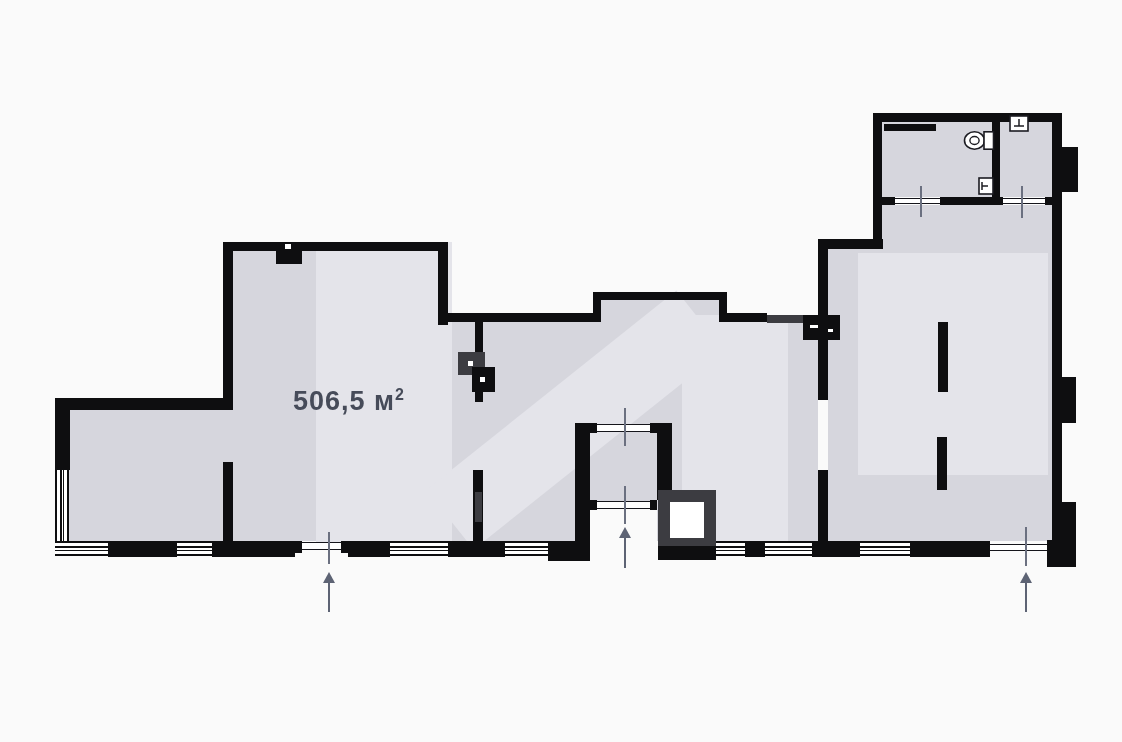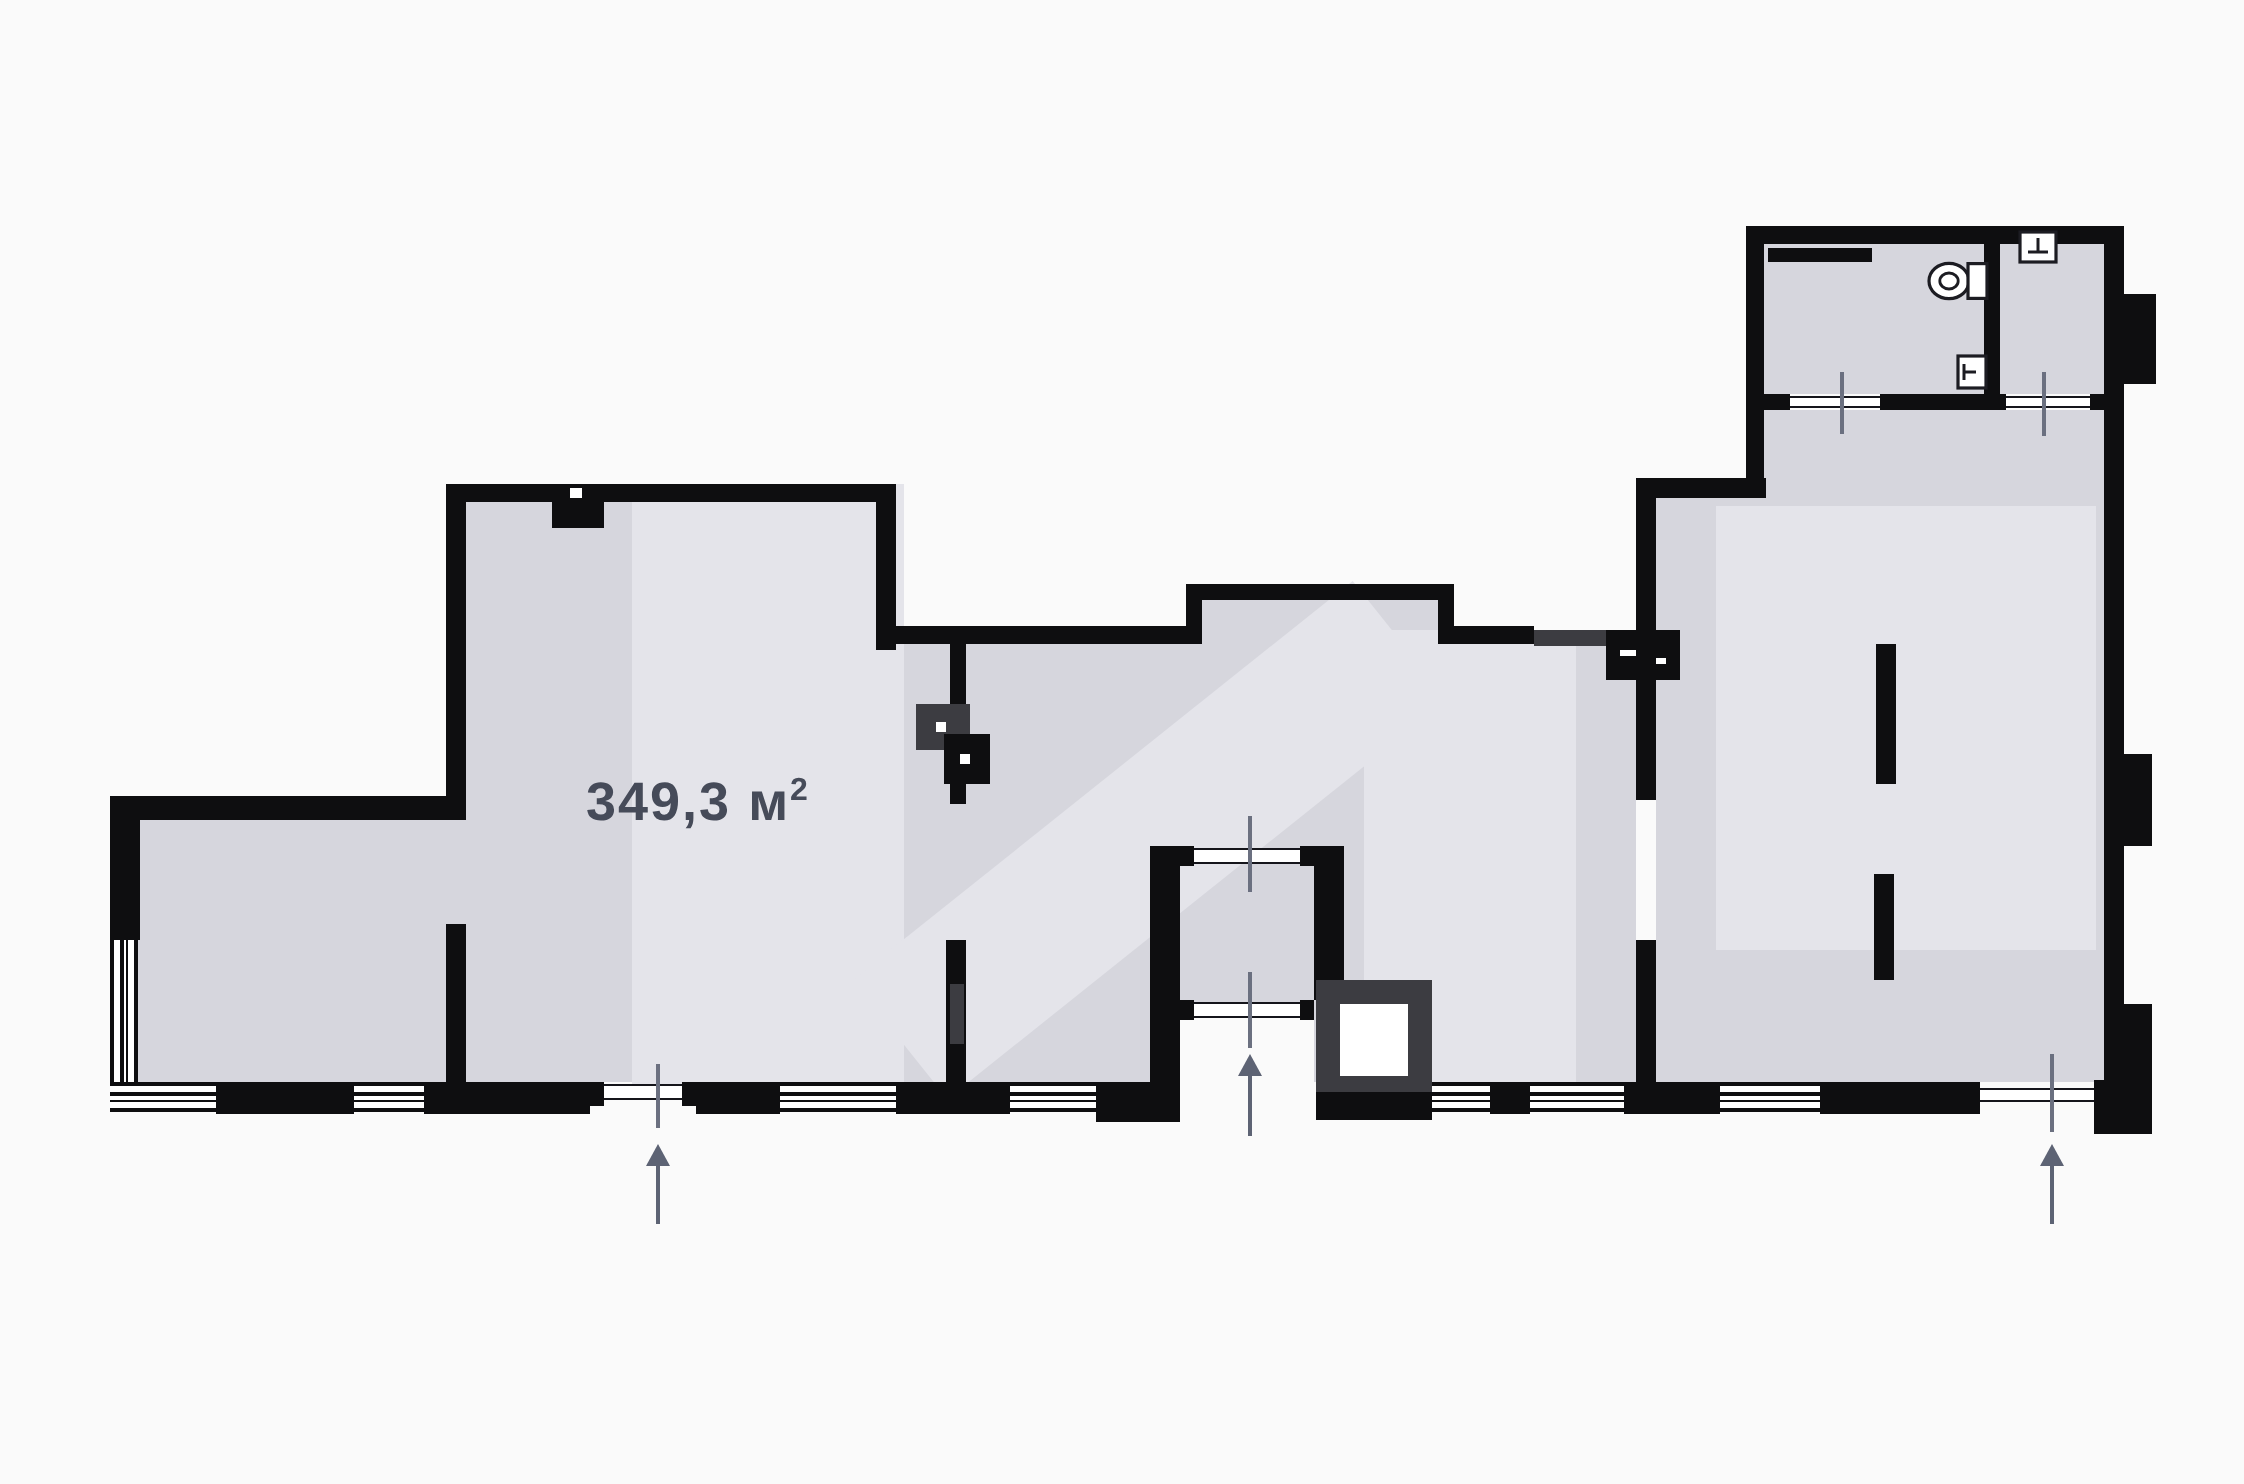--- a/index.html
+++ b/index.html
@@ -182,16 +182,16 @@
   <div class="tick" style="left:624px;  top:486px; height:38px;"></div>
   <div class="tick" style="left:1025px; top:527px; height:39px;"></div>
   <div class="tick" style="left:920px;  top:186px; height:31px;"></div>
   <div class="tick" style="left:1021px; top:186px; height:32px;"></div>
 
   <div class="arrow" style="left:328px;  top:583px; height:29px;"></div>
   <div class="arrow" style="left:624px;  top:538px; height:30px;"></div>
   <div class="arrow" style="left:1025px; top:583px; height:29px;"></div>
 
   <div class="area-label" style="left:293px; top:386px;">
-    <span>349,3 м</span><sup>2</sup>
+    <span>506,5 м</span><sup>2</sup>
   </div>
 
 </div>
 
 </body></html>

